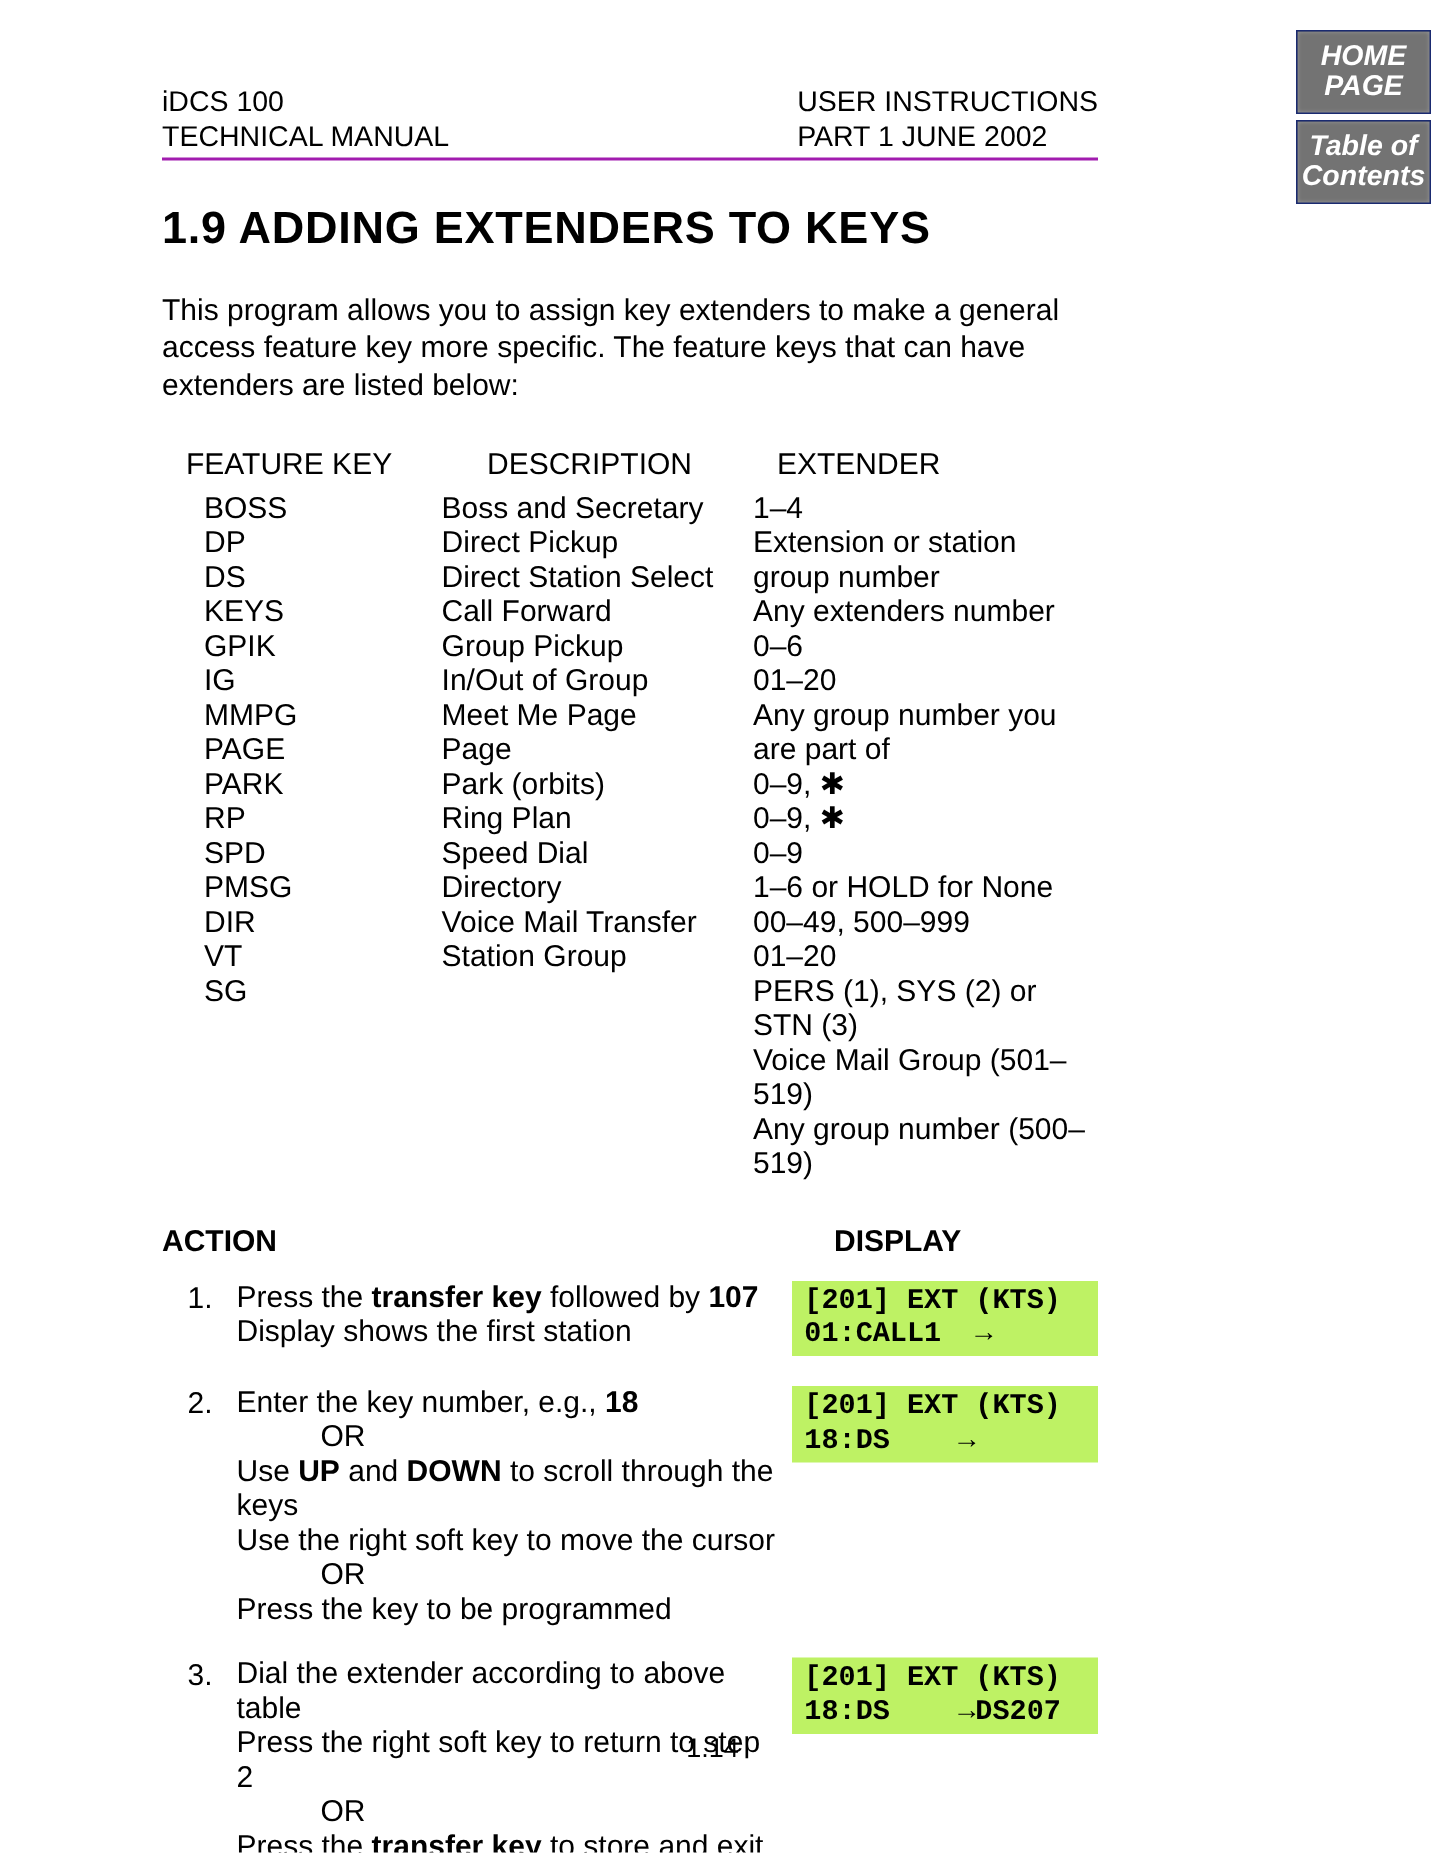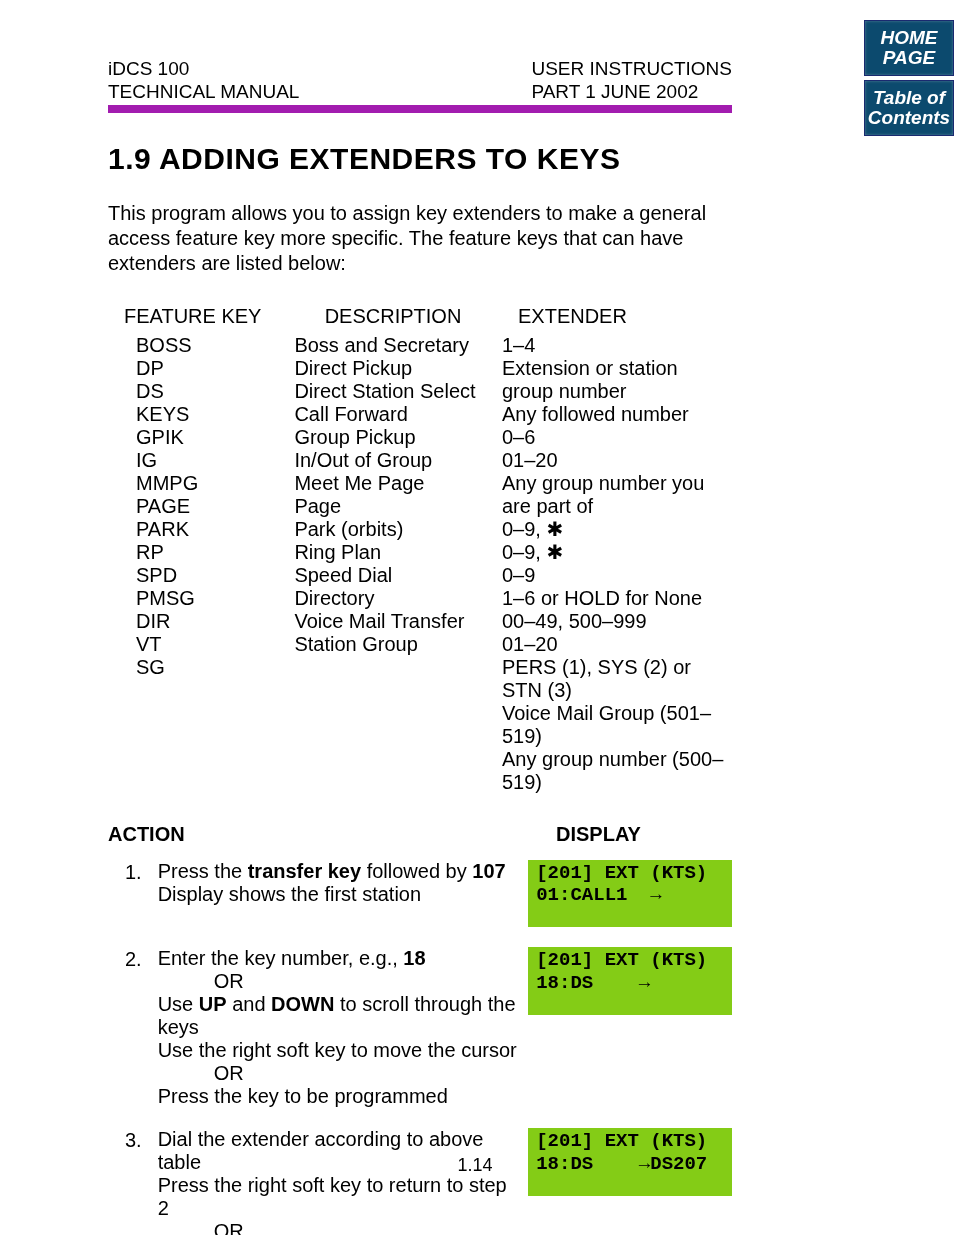--- a/index.html
+++ b/index.html
@@ -13,21 +13,21 @@
     line-height: 1.2;
     color: #000;
   }
   .page {
     padding: 58px 110px 0 108px;
     width: 842px;
   }
   .hdr {
     display: flex;
     justify-content: space-between;
-    border-bottom: 8px solid #a21caf;
+    border-bottom: 2px solid #a21caf;
     padding-bottom: 1px;
     font-size: 19px;
   }
   .hdr .left, .hdr .right { display: flex; flex-direction: column; }
   .hdr .right { text-align: left; }
   h1 {
     font-size: 30px;
     font-weight: bold;
     margin-top: 28px;
     margin-bottom: 24px;
@@ -45,44 +45,44 @@
   .ad-heads { display: flex; margin-bottom: 14px; }
   .ad-heads .a { width: 448px; font-weight: bold; font-size: 20px; }
   .ad-heads .d { font-weight: bold; font-size: 20px; }
   .steps { }
   .step { display: flex; margin-bottom: 20px; }
   .step .num { width: 52px; text-align: right; padding-right: 16px; font-size: 20px; }
   .step .txt { width: 396px; font-size: 20px; line-height: 1.15; padding-right: 6px; }
   .step .txt .or { text-align: left; padding-left: 56px; }
   .step .disp { width: 218px; }
   .lcd {
-    background: #84cc16;
+    background: #bef264;
     font-family: "Courier New", monospace;
     font-weight: bold;
     font-size: 19px;
-    padding: 2px 8px 20px 8px;
+    padding: 2px 8px 3px 8px;
     white-space: pre;
     line-height: 1.2;
   }
   .u { }
   .pagenum {
     position: absolute;
     bottom: 58px;
     left: 0;
     width: 842px;
     text-align: center;
     font-size: 18px;
     padding-left: 108px;
   }
   .navbox {
     position: absolute;
     right: 0;
     width: 90px;
     height: 56px;
-    background: #0c4a6e;
+    background: #737373;
     color: #fff;
     font-family: "Comic Sans MS", cursive, sans-serif;
     font-weight: bold;
     font-size: 19px;
     text-align: center;
     line-height: 1.05;
     display: flex;
     flex-direction: column;
     justify-content: center;
     border: 1px solid #1a2a70;
@@ -161,21 +161,21 @@
           <div class="td">Directory</div>
           <div class="td">Voice Mail Transfer</div>
           <div class="td">Station Group</div>
         </div>
     </div>
     <div class="col col-ext">
       <div class="th">EXTENDER</div>
       <div id="col-ext-body">
           <div class="td">1–4</div>
           <div class="td">Extension or station group number</div>
-          <div class="td">Any followed number</div>
+          <div class="td">Any extenders number</div>
           <div class="td">0–6</div>
           <div class="td">01–20</div>
           <div class="td">Any group number you are part of</div>
           <div class="td">0–9, ✱</div>
           <div class="td">0–9, ✱</div>
           <div class="td">0–9</div>
           <div class="td">1–6 or HOLD for None</div>
           <div class="td">00–49, 500–999</div>
           <div class="td">01–20</div>
           <div class="td">PERS (1), SYS (2) or STN (3)</div>

